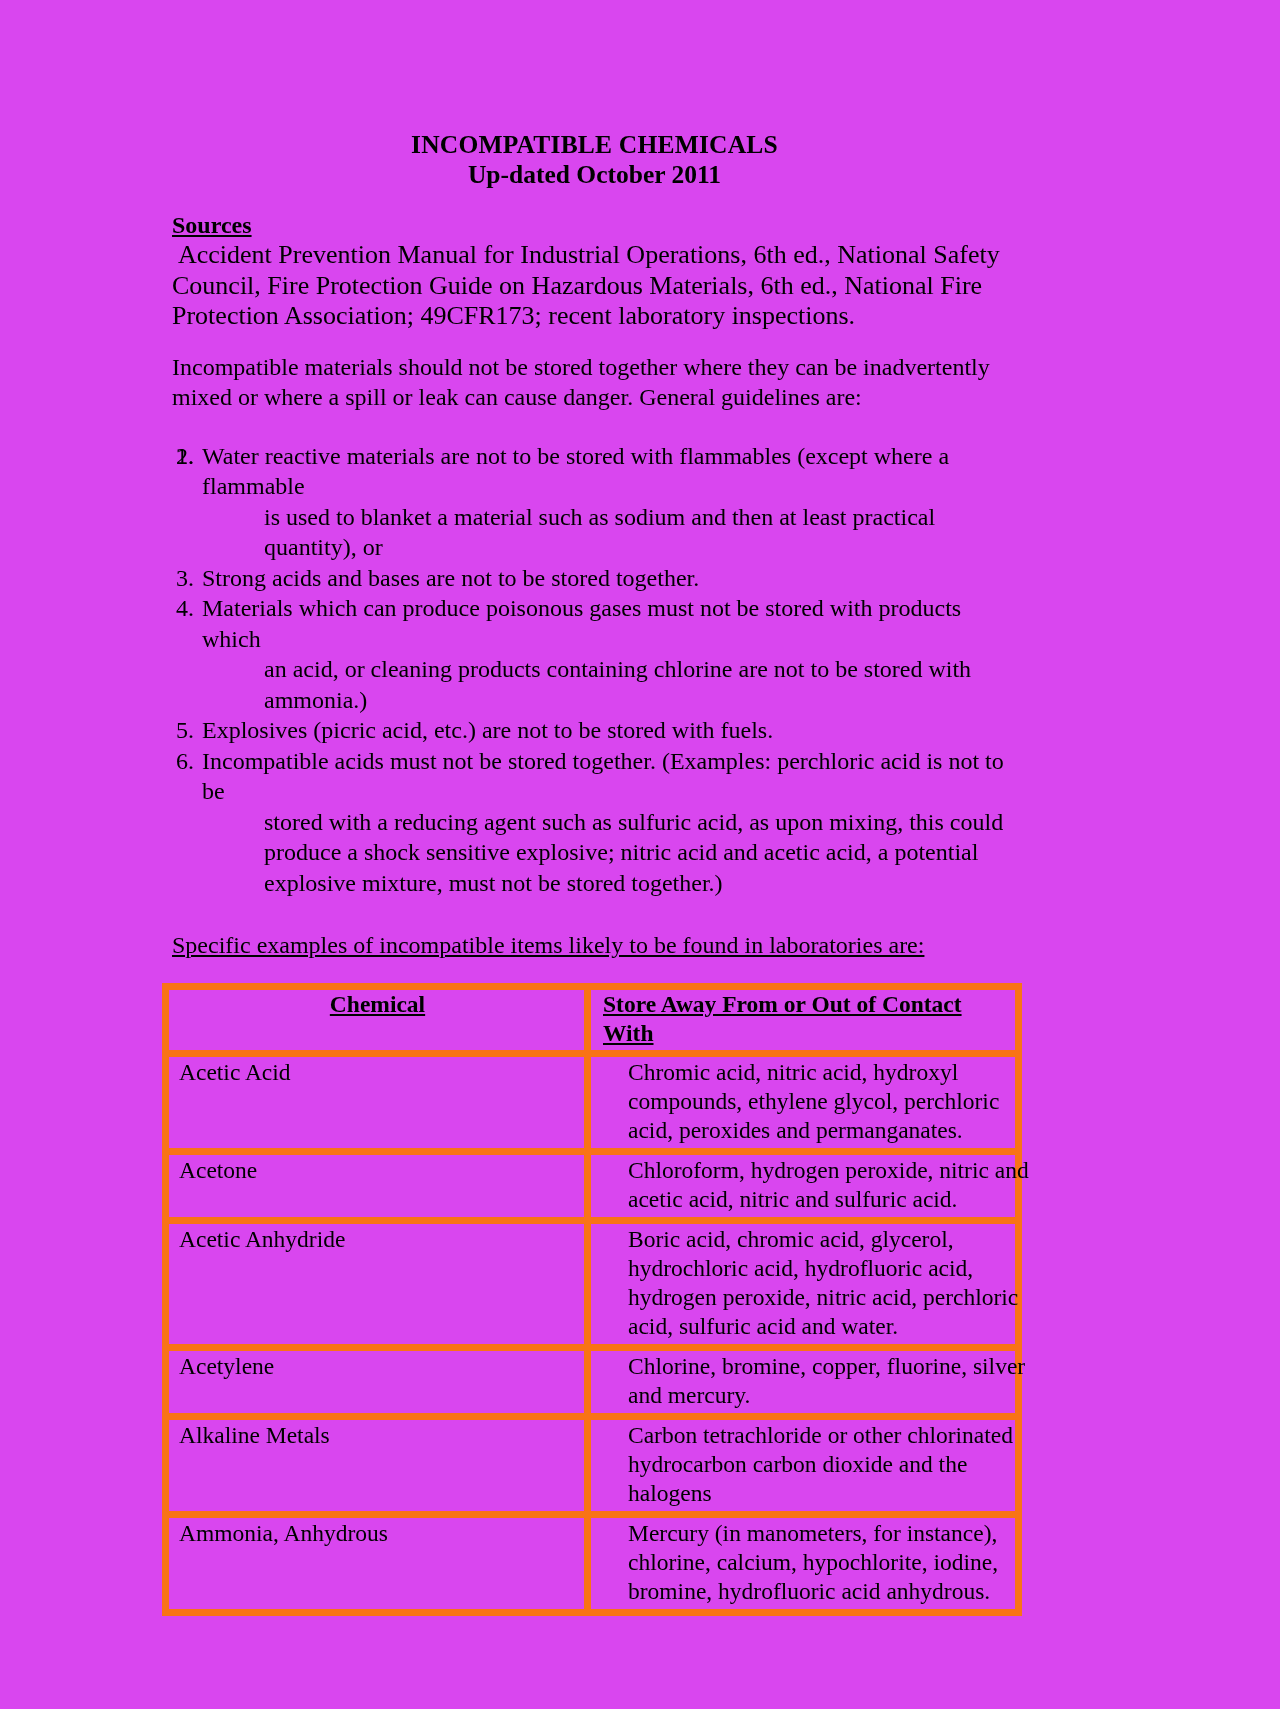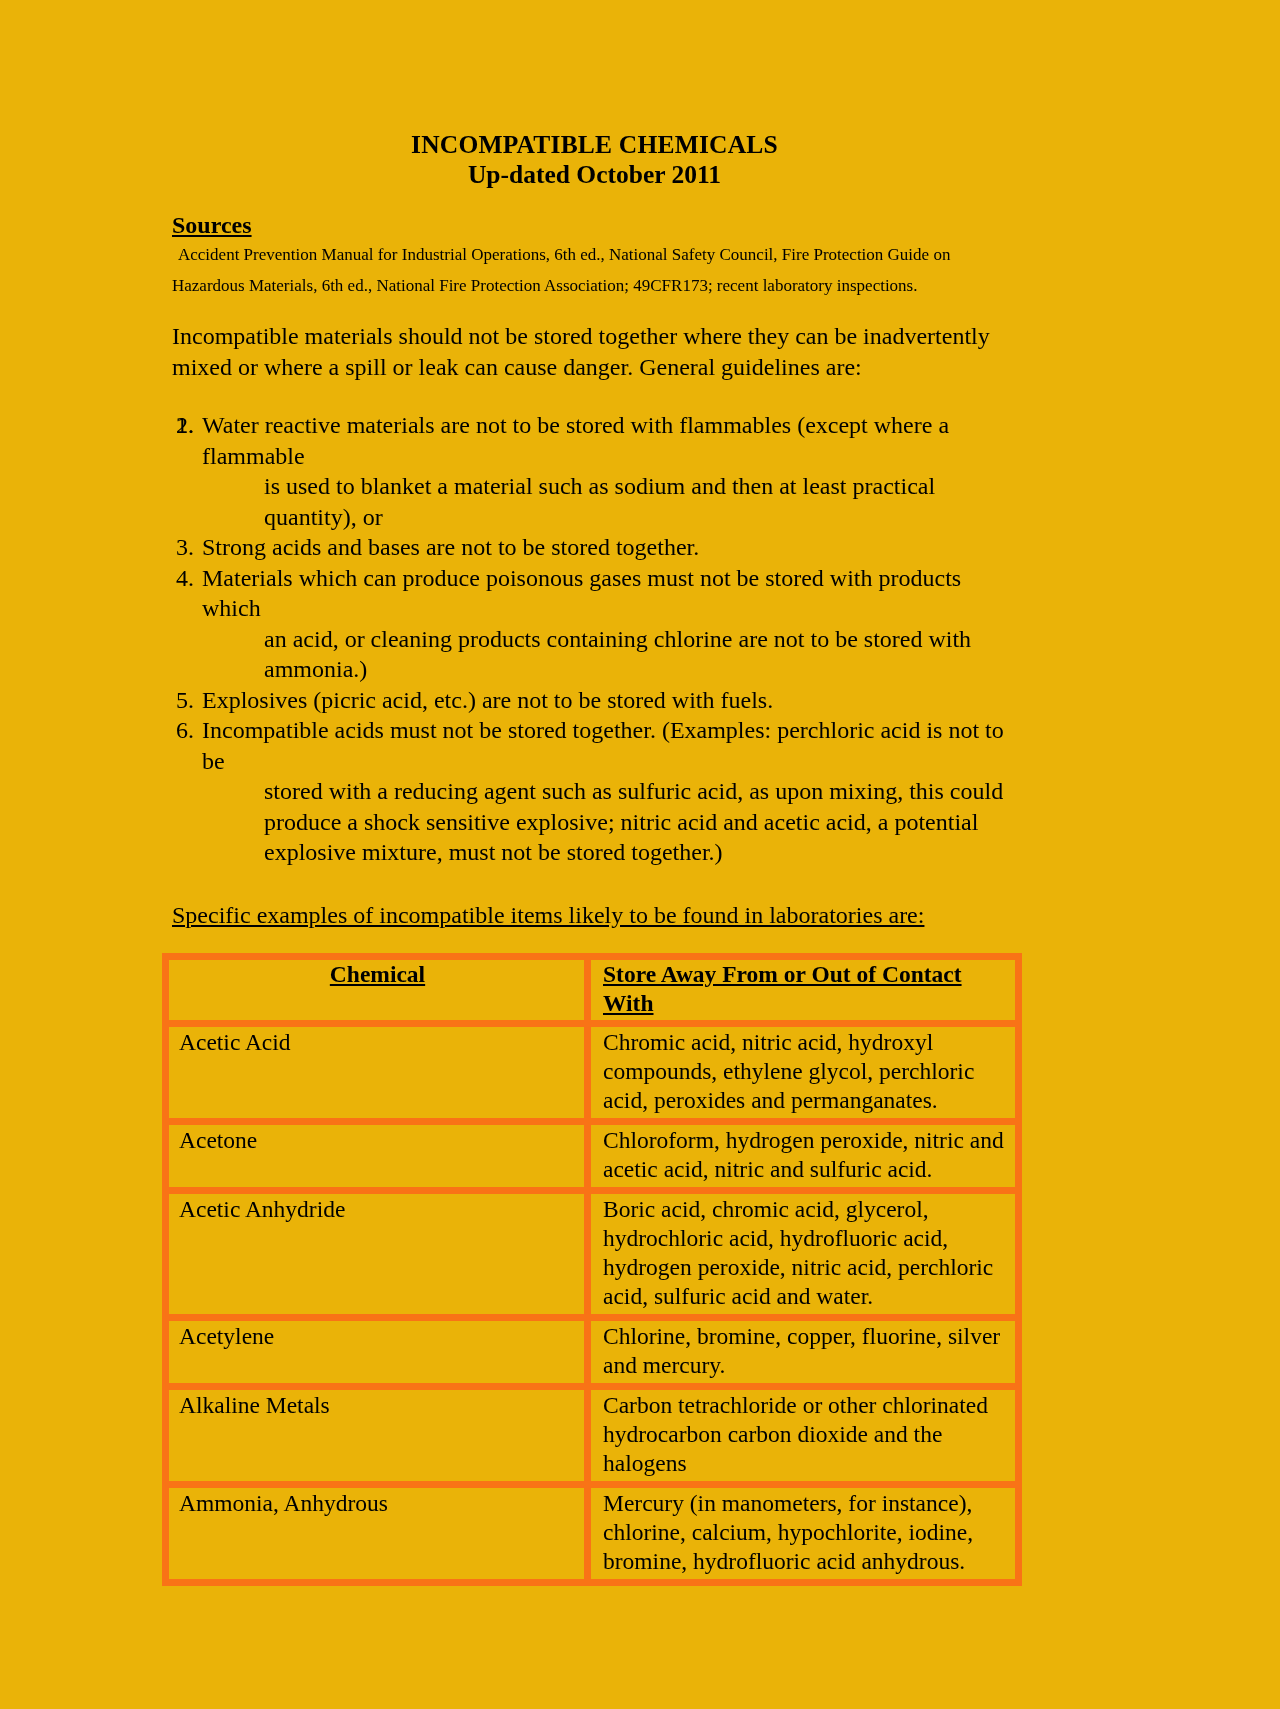--- a/index.html
+++ b/index.html
@@ -10,21 +10,21 @@
     background: #ffffff;
     font-family: "Liberation Serif", "DejaVu Serif", serif;
     color: #000000;
     -webkit-font-smoothing: antialiased;
   }
 
   .page {
     position: relative;
     width: 1280px;
     height: 1709px;
-    background: #eab308;
+    background: #d946ef;
     padding: 0;
   }
 
   .content {
     position: absolute;
     left: 172px;
     top: 130px;
     width: 845px;
   }
 
@@ -48,21 +48,21 @@
   
   .sources-heading {
     font-weight: bold;
     font-size: 24px;
     line-height: 30px;
     text-decoration: underline;
     margin: 18px 0 0 0;
     display: inline-block;
   }
   .sources-body {
-    font-size: 17px;
+    font-size: 26px;
     line-height: 30.5px;
     margin: 0;
     text-indent: 6px;
   }
 
   .intro-para {
     font-size: 24px;
     line-height: 30.5px;
     margin: 20px 0 0 0;
   }
@@ -134,21 +134,21 @@
     text-align: left;
     padding-left: 12px;
   }
   .chem-table tbody td {
     font-weight: normal;
   }
   .chem-table tbody td.name { padding-left: 10px; }
   .chem-table tbody td.away { padding-left: 12px; }
 
   
-  .ln { display: block; white-space: pre; }
+  .ln { display: block; white-space: pre; margin-left: 25px; }
 </style>
 </head>
 <body>
 
 <div class="page">
   <div class="content">
 
     <h1 class="doc-title">INCOMPATIBLE CHEMICALS</h1>
     <h2 class="doc-subtitle">Up-dated October 2011</h2>
 

